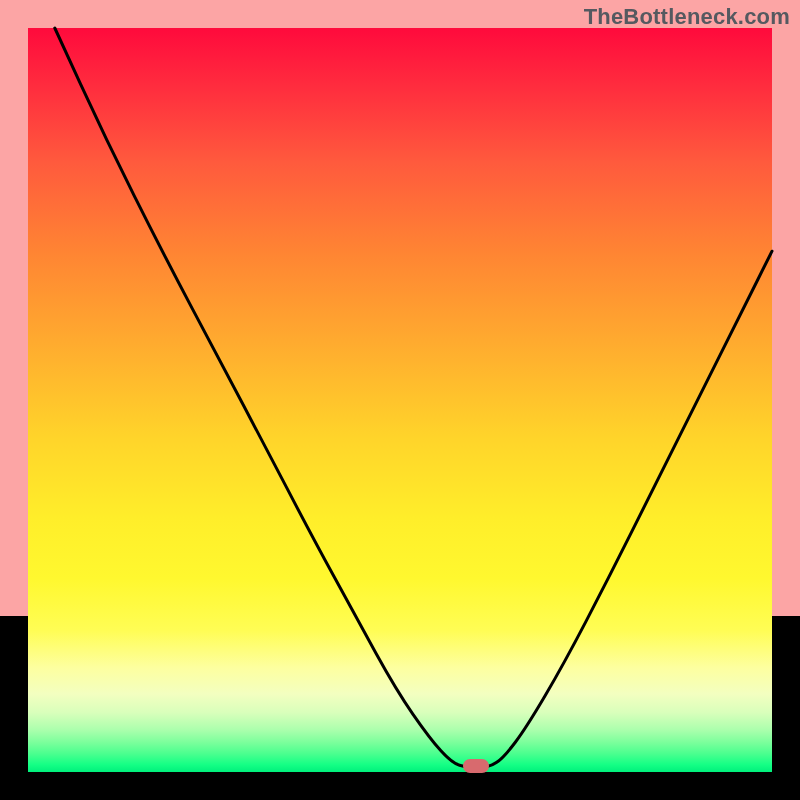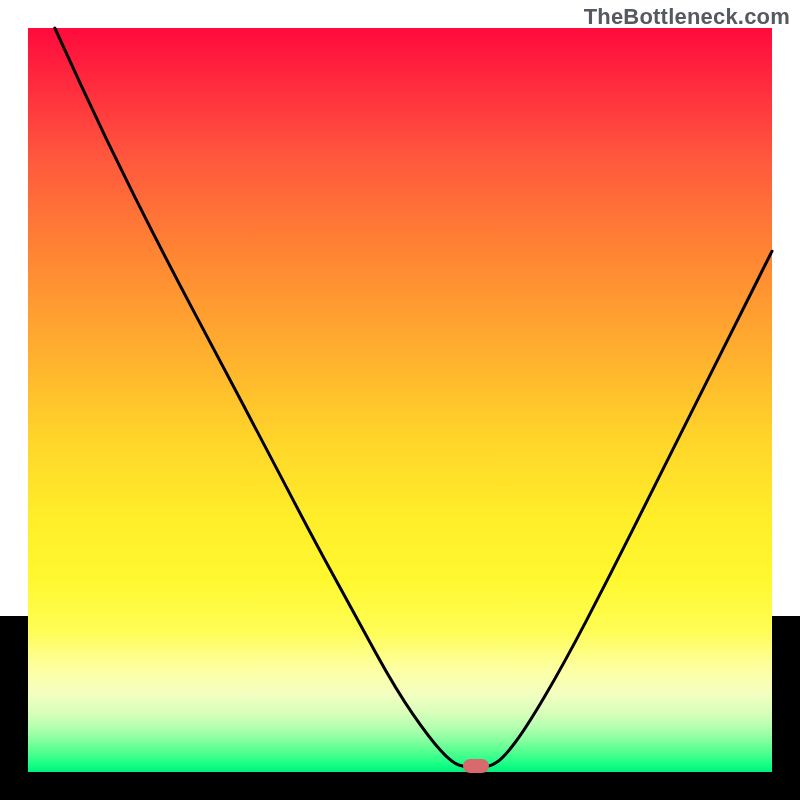--- a/index.html
+++ b/index.html
@@ -7,21 +7,21 @@
     padding: 0;
     width: 800px;
     height: 800px;
     background: #000;
     overflow: hidden;
   }
   .container {
     position: relative;
     width: 800px;
     height: 616px;
-    background: #ffffff;
+    background: #fca5a5;
   }
   .watermark {
     position: absolute;
     top: 4px;
     right: 10px;
     font-family: Arial, Helvetica, sans-serif;
     font-size: 22px;
     font-weight: 600;
     color: #555960;
     letter-spacing: 0.2px;

